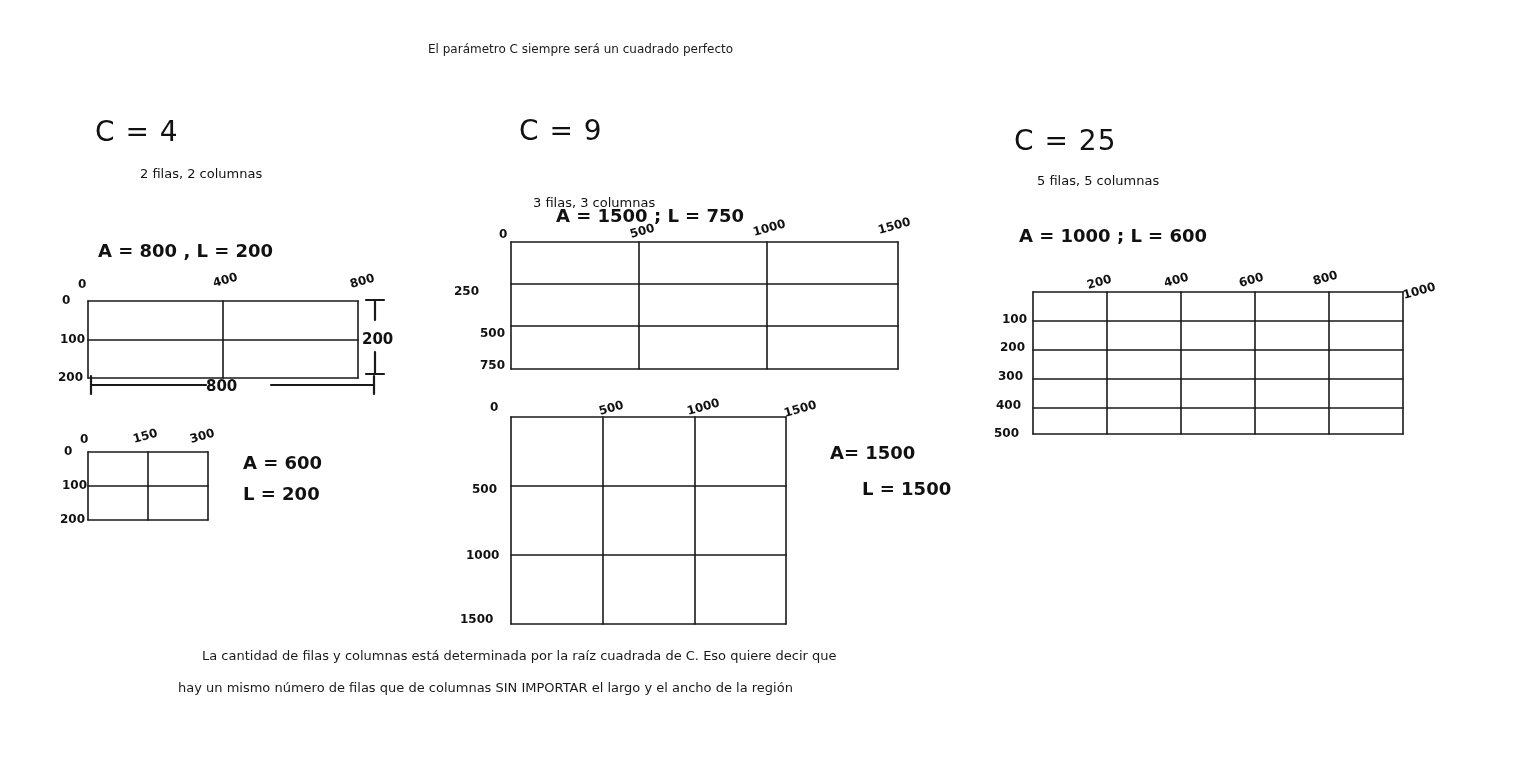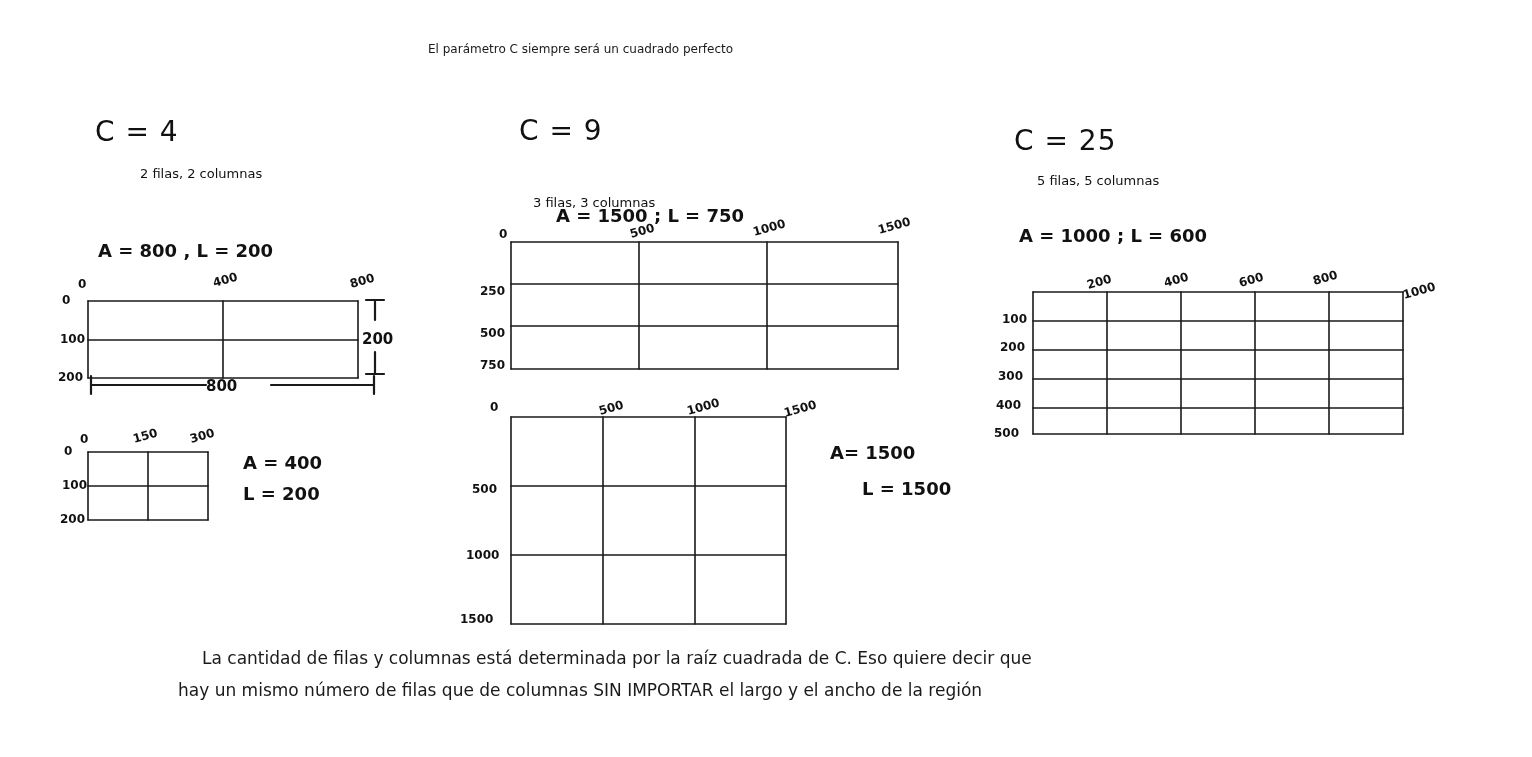--- a/index.html
+++ b/index.html
@@ -43,21 +43,21 @@
     white-space: nowrap;
   }
   .tick-rot {
     font-size: 12px;
     font-weight: 700;
     white-space: nowrap;
     transform: rotate(-16deg);
     transform-origin: left bottom;
   }
   .footer-text {
-    font-size: 17px;
+    font-size: 13px;
     color: #1a1a1a;
     white-space: nowrap;
   }
   .grid-svg { position: absolute; }
   .grid-svg line { stroke: #1a1a1a; stroke-width: 1.6; stroke-linecap: round; }
   .grid-svg .thick { stroke-width: 2.2; }
 </style>
 </head>
 <body>
 
@@ -113,21 +113,21 @@
   </svg>
 
   <div class="abs tick" style="left:80px; top:432px;">0</div>
   <div class="abs tick-rot" style="left:135px; top:432px;">150</div>
   <div class="abs tick-rot" style="left:192px; top:432px;">300</div>
 
   <div class="abs tick" style="left:64px; top:444px;">0</div>
   <div class="abs tick" style="left:62px; top:478px;">100</div>
   <div class="abs tick" style="left:60px; top:512px;">200</div>
 
-  <div class="abs dim-label" style="left:243px; top:452px;">A = 400</div>
+  <div class="abs dim-label" style="left:243px; top:452px;">A = 600</div>
   <div class="abs dim-label" style="left:243px; top:483px;">L = 200</div>
 
   <div class="abs case-label" style="left:519px; top:114px;">C = 9</div>
   <div class="abs sub-label" style="left:533px; top:166px;margin-top:29px;">3 filas, 3 columnas</div>
 
   <div class="abs dim-label" style="left:556px; top:205px;">A = 1500 ;  L = 750</div>
 
   <svg class="grid-svg" style="left:508px; top:238px;" width="400" height="140">
     <line x1="3" y1="4" x2="390" y2="4"></line>
     <line x1="3" y1="46" x2="390" y2="46"></line>
@@ -137,21 +137,21 @@
     <line x1="131" y1="4" x2="131" y2="131"></line>
     <line x1="259" y1="4" x2="259" y2="131"></line>
     <line x1="390" y1="4" x2="390" y2="131"></line>
   </svg>
 
   <div class="abs tick" style="left:499px; top:227px;">0</div>
   <div class="abs tick-rot" style="left:632px; top:227px;">500</div>
   <div class="abs tick-rot" style="left:755px; top:225px;">1000</div>
   <div class="abs tick-rot" style="left:880px; top:223px;">1500</div>
 
-  <div class="abs tick" style="left:480px; top:284px;">250</div>
+  <div class="abs tick" style="left:454px; top:284px;">250</div>
   <div class="abs tick" style="left:480px; top:326px;">500</div>
   <div class="abs tick" style="left:480px; top:358px;">750</div>
 
   <svg class="grid-svg" style="left:508px; top:413px;" width="290" height="215">
     <line x1="3" y1="4" x2="278" y2="4"></line>
     <line x1="3" y1="73" x2="278" y2="73"></line>
     <line x1="3" y1="142" x2="278" y2="142"></line>
     <line x1="3" y1="211" x2="278" y2="211"></line>
     <line x1="3" y1="4" x2="3" y2="211"></line>
     <line x1="95" y1="4" x2="95" y2="211"></line>

